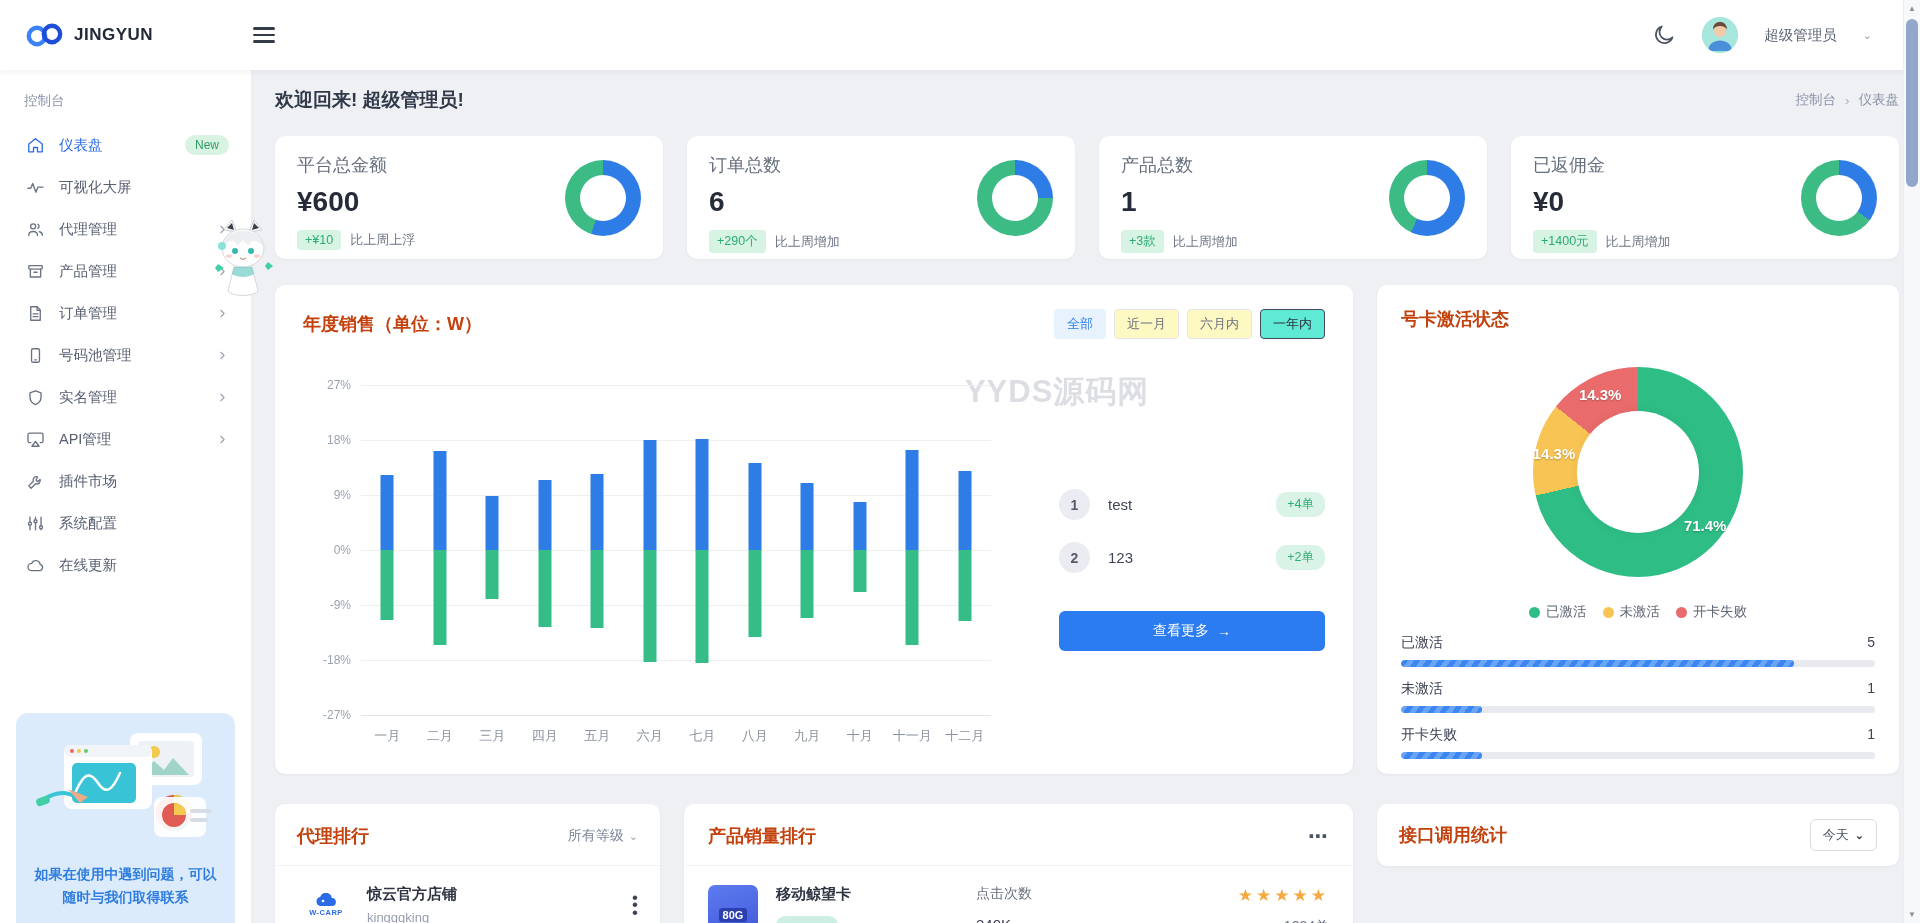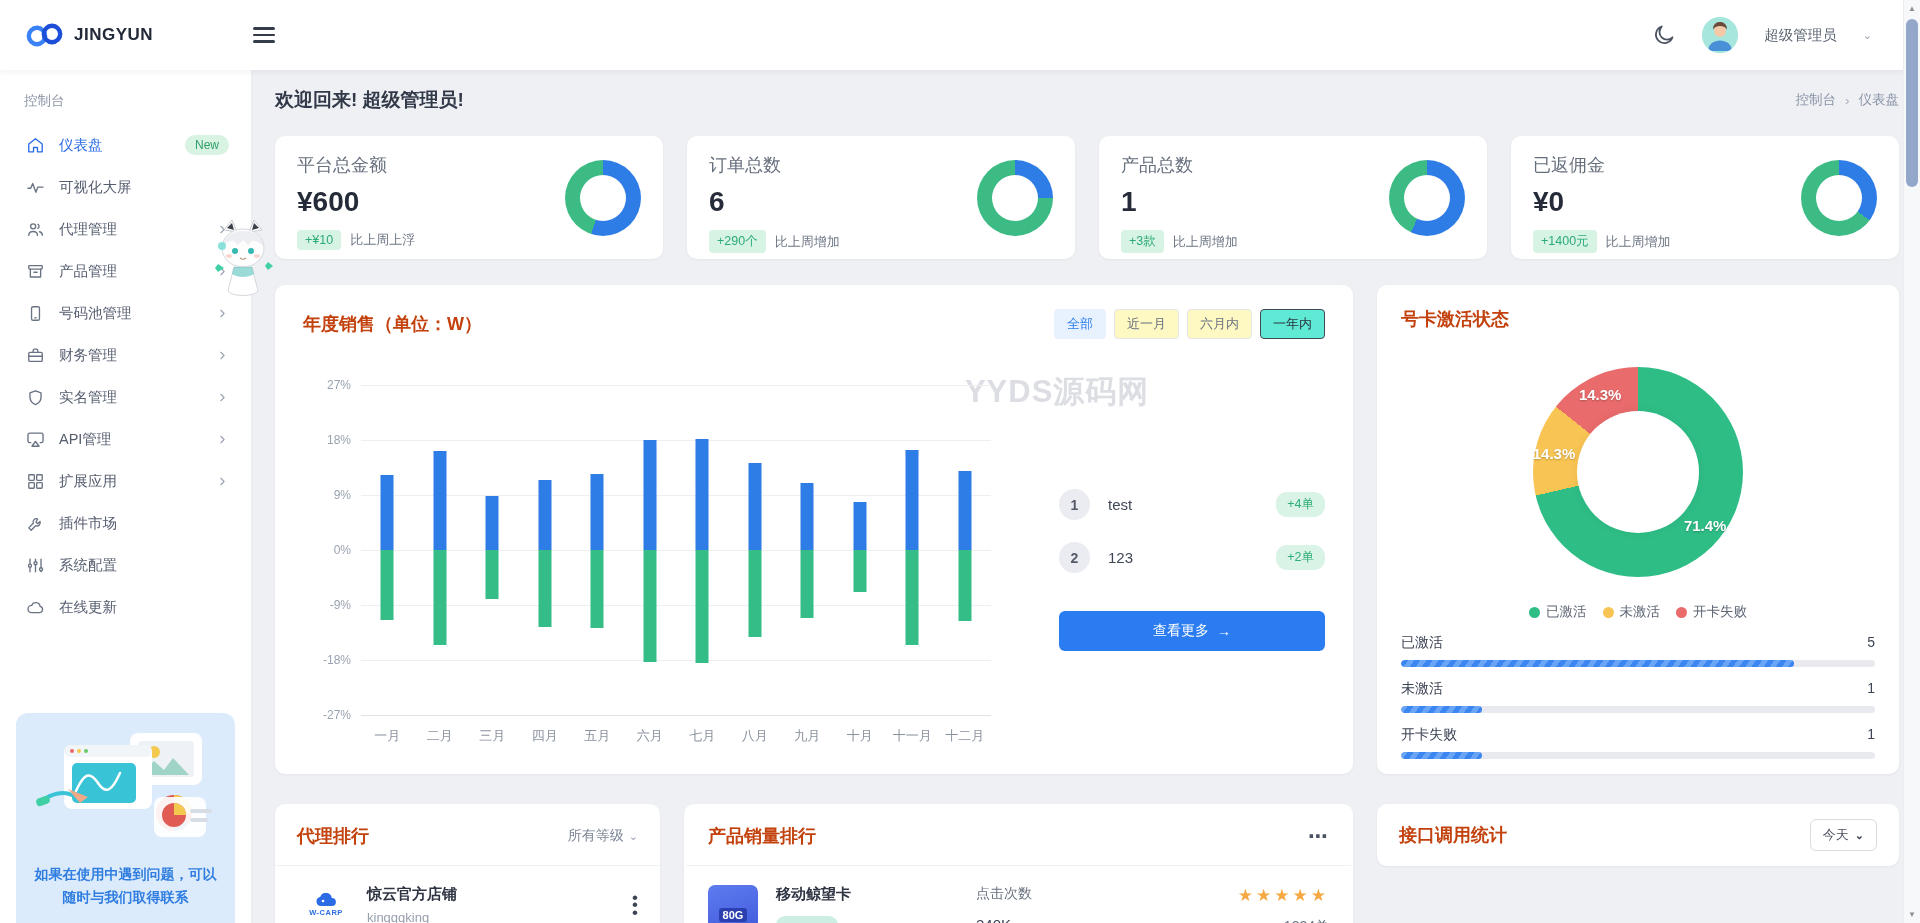--- a/index.html
+++ b/index.html
@@ -210,65 +210,54 @@
                 <path d="M5.5 9v10h13V9"></path>
                 <path d="M10 13h4"></path>
               </svg></span>
             <span class="s-label">产品管理</span>
             <span class="side-arrow"><svg viewBox="0 0 24 24">
                 <polyline points="9 6 15 12 9 18"></polyline>
               </svg></span>
           </div>
           <div class="side-item">
             <span class="s-icon"><svg viewBox="0 0 24 24">
+                <path d="M6 3.5h8l4 4V20.5H6z"></path>
+                <path d="M14 3.5V8h4"></path>
+                <path d="M9 12.5h6M9 16h6"></path>
+              </svg></span>
+            <span class="s-label">订单管理</span>
+            <span class="side-arrow"><svg viewBox="0 0 24 24">
+                <polyline points="9 6 15 12 9 18"></polyline>
+              </svg></span>
+          </div>
+          <div class="side-item">
+            <span class="s-icon"><svg viewBox="0 0 24 24">
                 <rect x="7" y="3.5" width="10" height="17" rx="2"></rect>
                 <path d="M11 17.5h2"></path>
               </svg></span>
             <span class="s-label">号码池管理</span>
             <span class="side-arrow"><svg viewBox="0 0 24 24">
                 <polyline points="9 6 15 12 9 18"></polyline>
               </svg></span>
           </div>
           <div class="side-item">
             <span class="s-icon"><svg viewBox="0 0 24 24">
-                <rect x="3.5" y="8" width="17" height="11.5" rx="1.5"></rect>
-                <path d="M9 8V6a2 2 0 0 1 2-2h2a2 2 0 0 1 2 2v2M3.5 13h17"></path>
-              </svg></span>
-            <span class="s-label">财务管理</span>
-            <span class="side-arrow"><svg viewBox="0 0 24 24">
-                <polyline points="9 6 15 12 9 18"></polyline>
-              </svg></span>
-          </div>
-          <div class="side-item">
-            <span class="s-icon"><svg viewBox="0 0 24 24">
                 <path d="M12 3.5l7 2.7v5.3c0 4.5-3 8-7 9.5-4-1.5-7-5-7-9.5V6.2z"></path>
               </svg></span>
             <span class="s-label">实名管理</span>
             <span class="side-arrow"><svg viewBox="0 0 24 24">
                 <polyline points="9 6 15 12 9 18"></polyline>
               </svg></span>
           </div>
           <div class="side-item">
             <span class="s-icon"><svg viewBox="0 0 24 24">
                 <path d="M6 16H4.5a2 2 0 0 1-2-2V6a2 2 0 0 1 2-2h15a2 2 0 0 1 2 2v8a2 2 0 0 1-2 2H18"></path>
                 <path d="M12 14.5l4.5 6h-9z"></path>
               </svg></span>
             <span class="s-label">API管理</span>
-            <span class="side-arrow"><svg viewBox="0 0 24 24">
-                <polyline points="9 6 15 12 9 18"></polyline>
-              </svg></span>
-          </div>
-          <div class="side-item">
-            <span class="s-icon"><svg viewBox="0 0 24 24">
-                <rect x="3.5" y="3.5" width="7" height="7" rx="1"></rect>
-                <rect x="13.5" y="3.5" width="7" height="7" rx="1"></rect>
-                <rect x="3.5" y="13.5" width="7" height="7" rx="1"></rect>
-                <rect x="13.5" y="13.5" width="7" height="7" rx="1"></rect>
-              </svg></span>
-            <span class="s-label">扩展应用</span>
             <span class="side-arrow"><svg viewBox="0 0 24 24">
                 <polyline points="9 6 15 12 9 18"></polyline>
               </svg></span>
           </div>
           <div class="side-item">
             <span class="s-icon"><svg viewBox="0 0 24 24">
                 <path d="M14.7 6.3a4.2 4.2 0 0 0-5.5 5.5l-5.7 5.7 3 3 5.7-5.7a4.2 4.2 0 0 0 5.5-5.5l-2.9 2.9-2.1-2.1z"></path>
               </svg></span>
             <span class="s-label">插件市场</span>
           </div>

